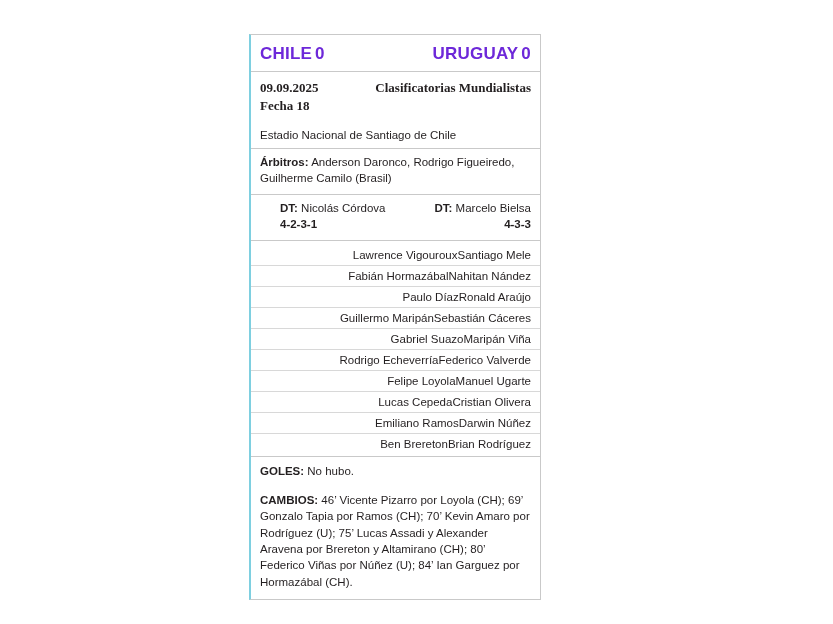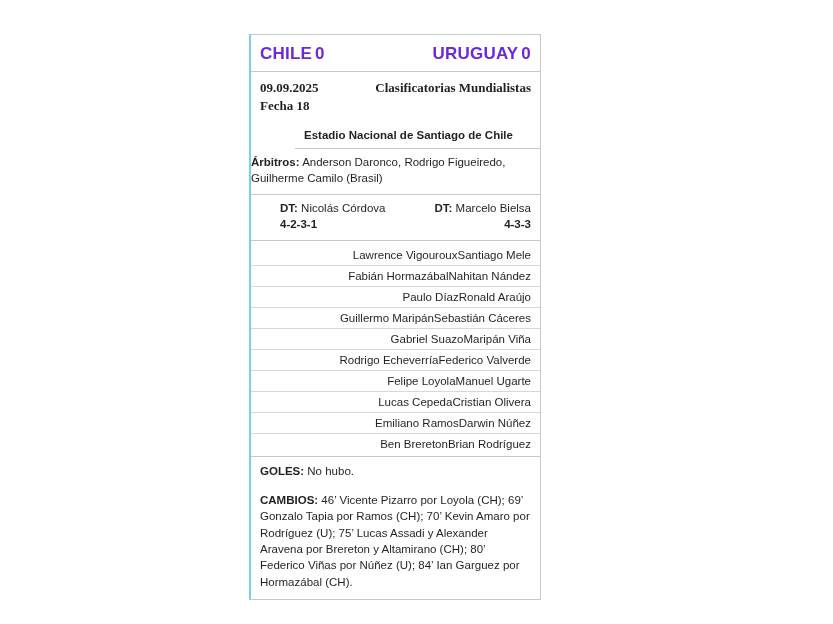--- a/index.html
+++ b/index.html
@@ -69,29 +69,28 @@
     line-height: 1.35;
   }
   .meta-right {
     font-weight: bold;
     text-align: right;
     line-height: 1.35;
   }
 
   .stadium {
     font-size: 11.5px;
-    font-weight: bold;
+    font-weight: normal;
     padding: 7px 9px 7px 9px;
-    margin-left: 44px;
   }
 
   .refs {
     font-size: 11.5px;
     line-height: 1.38;
-    padding: 6px 9px 7px 0;
+    padding: 6px 9px 7px 9px;
   }
   .refs .lbl {
     font-weight: bold;
   }
 
   .coaches {
     display: flex;
     justify-content: space-between;
     font-size: 11.5px;
     padding: 6px 9px 7px 9px;

